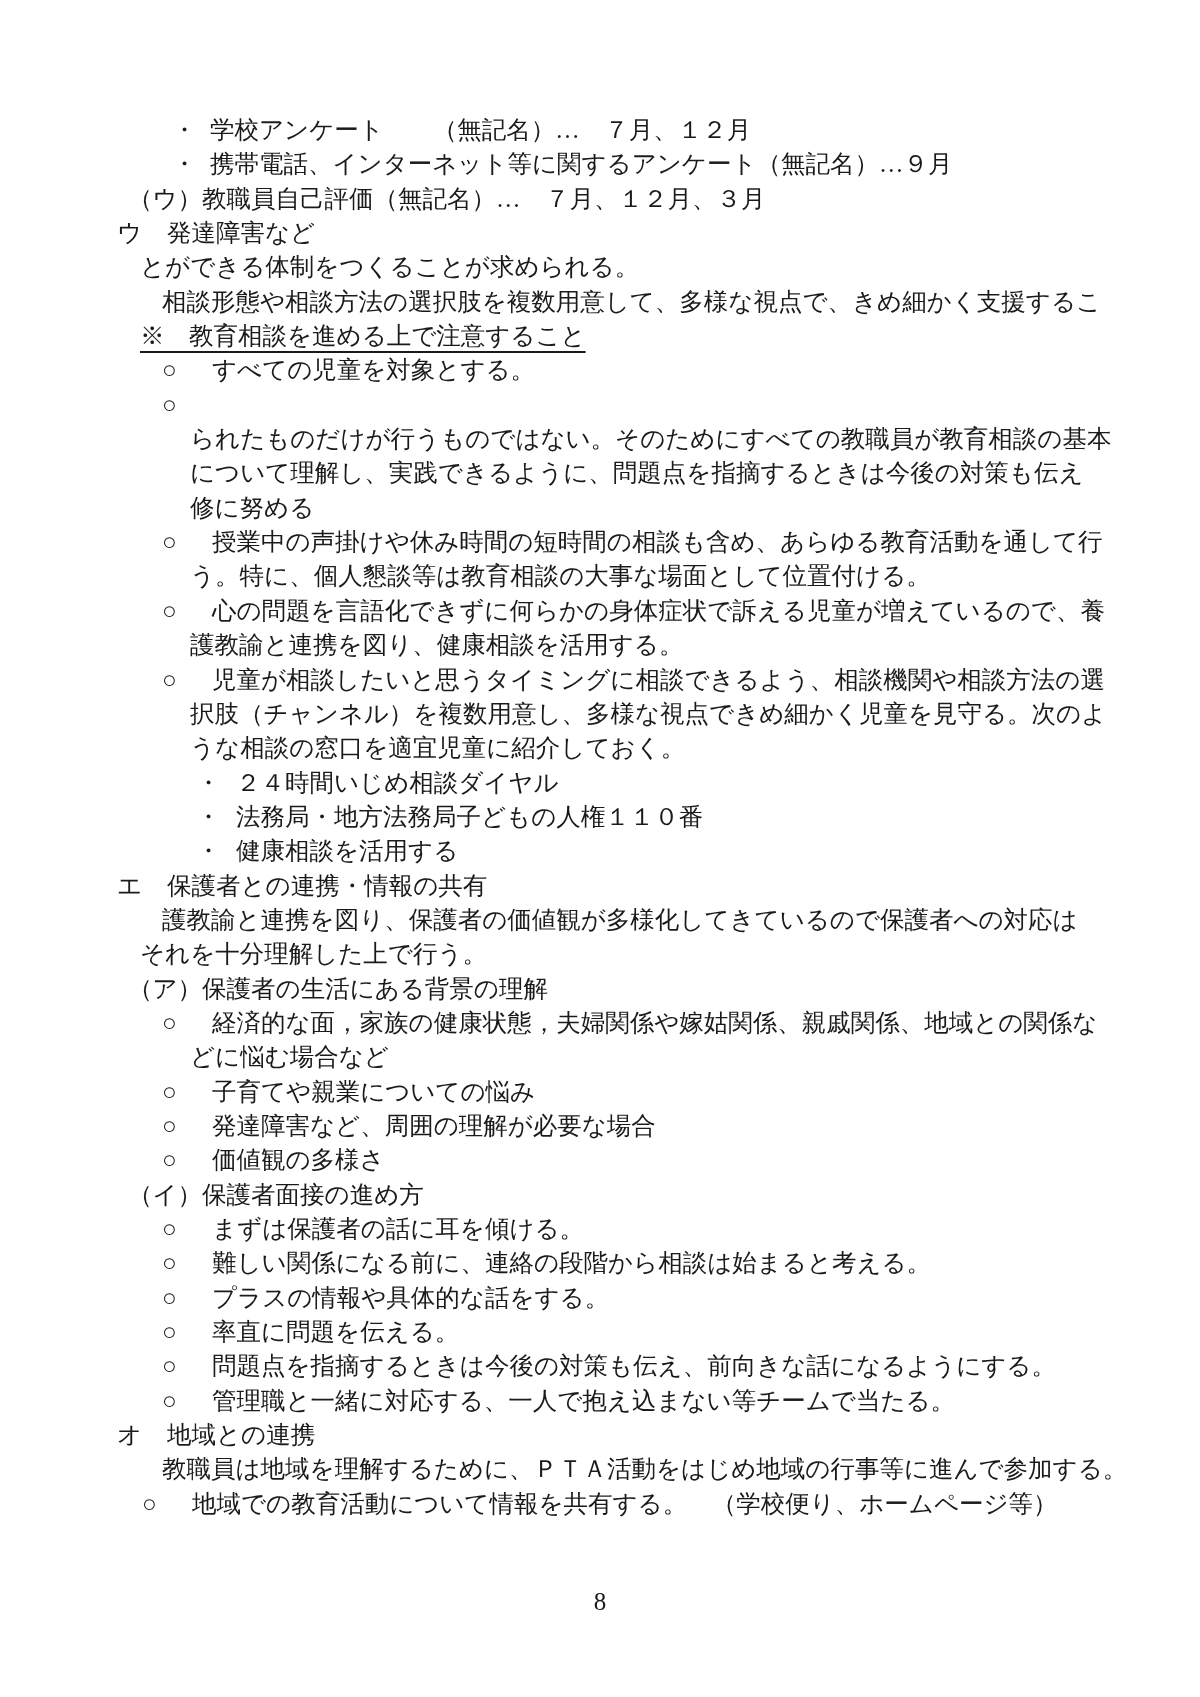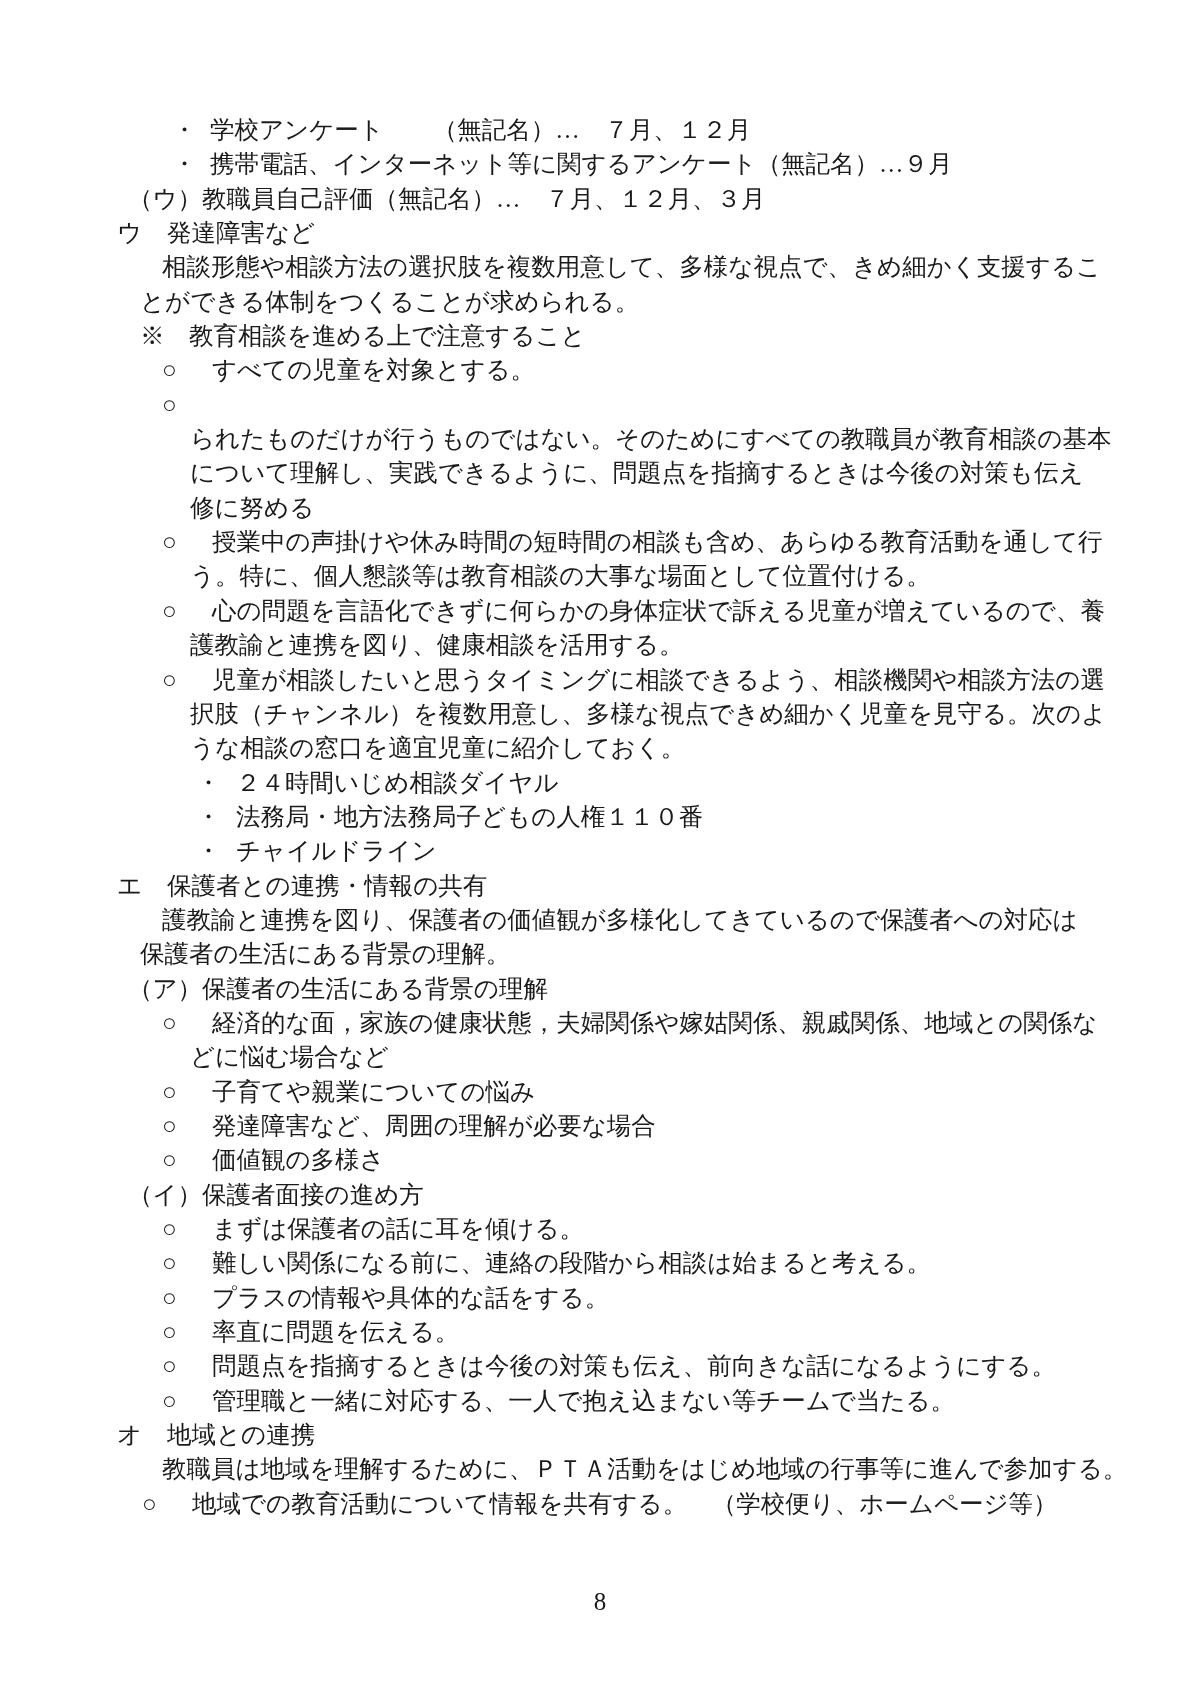--- a/index.html
+++ b/index.html
@@ -45,20 +45,21 @@
   .i-circ .marker { left: 162px; }
   .i-ccont { padding-left: 190px; }
   .i-bul1  { padding-left: 210px; }
   .i-bul1 .marker { left: 172px; }
   .i-bul2  { padding-left: 236px; }
   .i-bul2 .marker { left: 196px; }
   .i-pnote { padding-left: 217px; }
   .i-clast { padding-left: 192px; }
   .i-clast .marker{ left: 142px; }
   .u {
+    text-decoration: underline;
     text-underline-offset: 7px;
     text-decoration-thickness: 1.5px;
     margin-top: 30px;
   }
   .page-num {
     position: absolute;
     top: 1585px;
     left: 0;
     width: 100%;
     text-align: center;
@@ -70,41 +71,41 @@
 </head>
 <body>
 
 <div class="page">
   <div class="content">
 
     <div class="line i-bul1"><span class="marker">・</span><span>学校アンケート　　（無記名）…　７月、１２月</span></div>
     <div class="line i-bul1"><span class="marker">・</span><span>携帯電話、インターネット等に関するアンケート（無記名）…９月</span></div>
     <div class="line i-lp"><span>（ウ）教職員自己評価（無記名）…　７月、１２月、３月</span></div>
     <div class="line i-h"><span class="marker">ウ</span><span>発達障害など</span></div>
+    <div class="line i-cont"><span>とができる体制をつくることが求められる。</span></div>
     <div class="line i-para"><span>相談形態や相談方法の選択肢を複数用意して、多様な視点で、きめ細かく支援するこ</span></div>
-    <div class="line i-cont"><span>とができる体制をつくることが求められる。</span></div>
     <div class="line i-note"><span class="u">※　教育相談を進める上で注意すること</span></div>
     <div class="line i-circ"><span class="marker">○</span><span>すべての児童を対象とする。</span></div>
     <div class="line i-circ"><span class="marker">○</span></div>
     <div class="line i-ccont"><span>られたものだけが行うものではない。そのためにすべての教職員が教育相談の基本</span></div>
     <div class="line i-ccont"><span>について理解し、実践できるように、問題点を指摘するときは今後の対策も伝え</span></div>
     <div class="line i-ccont"><span>修に努める</span></div>
     <div class="line i-circ"><span class="marker">○</span><span>授業中の声掛けや休み時間の短時間の相談も含め、あらゆる教育活動を通して行</span></div>
     <div class="line i-ccont"><span>う。特に、個人懇談等は教育相談の大事な場面として位置付ける。</span></div>
     <div class="line i-circ"><span class="marker">○</span><span>心の問題を言語化できずに何らかの身体症状で訴える児童が増えているので、養</span></div>
     <div class="line i-ccont"><span>護教諭と連携を図り、健康相談を活用する。</span></div>
     <div class="line i-circ"><span class="marker">○</span><span>児童が相談したいと思うタイミングに相談できるよう、相談機関や相談方法の選</span></div>
     <div class="line i-ccont"><span>択肢（チャンネル）を複数用意し、多様な視点できめ細かく児童を見守る。次のよ</span></div>
     <div class="line i-ccont"><span>うな相談の窓口を適宜児童に紹介しておく。</span></div>
     <div class="line i-bul2"><span class="marker">・</span><span>２４時間いじめ相談ダイヤル</span></div>
     <div class="line i-bul2"><span class="marker">・</span><span>法務局・地方法務局子どもの人権１１０番</span></div>
-    <div class="line i-bul2"><span class="marker">・</span><span>チャイルドライン</span></div>
+    <div class="line i-bul2"><span class="marker">・</span><span>健康相談を活用する</span></div>
     <div class="line i-h"><span class="marker">エ</span><span>保護者との連携・情報の共有</span></div>
     <div class="line i-para"><span>護教諭と連携を図り、保護者の価値観が多様化してきているので保護者への対応は</span></div>
-    <div class="line i-cont"><span>保護者の生活にある背景の理解。</span></div>
+    <div class="line i-cont"><span>それを十分理解した上で行う。</span></div>
     <div class="line i-lp"><span>（ア）保護者の生活にある背景の理解</span></div>
     <div class="line i-circ"><span class="marker">○</span><span>経済的な面，家族の健康状態，夫婦関係や嫁姑関係、親戚関係、地域との関係な</span></div>
     <div class="line i-ccont"><span>どに悩む場合など</span></div>
     <div class="line i-circ"><span class="marker">○</span><span>子育てや親業についての悩み</span></div>
     <div class="line i-circ"><span class="marker">○</span><span>発達障害など、周囲の理解が必要な場合</span></div>
     <div class="line i-circ"><span class="marker">○</span><span>価値観の多様さ</span></div>
     <div class="line i-lp"><span>（イ）保護者面接の進め方</span></div>
     <div class="line i-circ"><span class="marker">○</span><span>まずは保護者の話に耳を傾ける。</span></div>
     <div class="line i-circ"><span class="marker">○</span><span>難しい関係になる前に、連絡の段階から相談は始まると考える。</span></div>
     <div class="line i-circ"><span class="marker">○</span><span>プラスの情報や具体的な話をする。</span></div>

